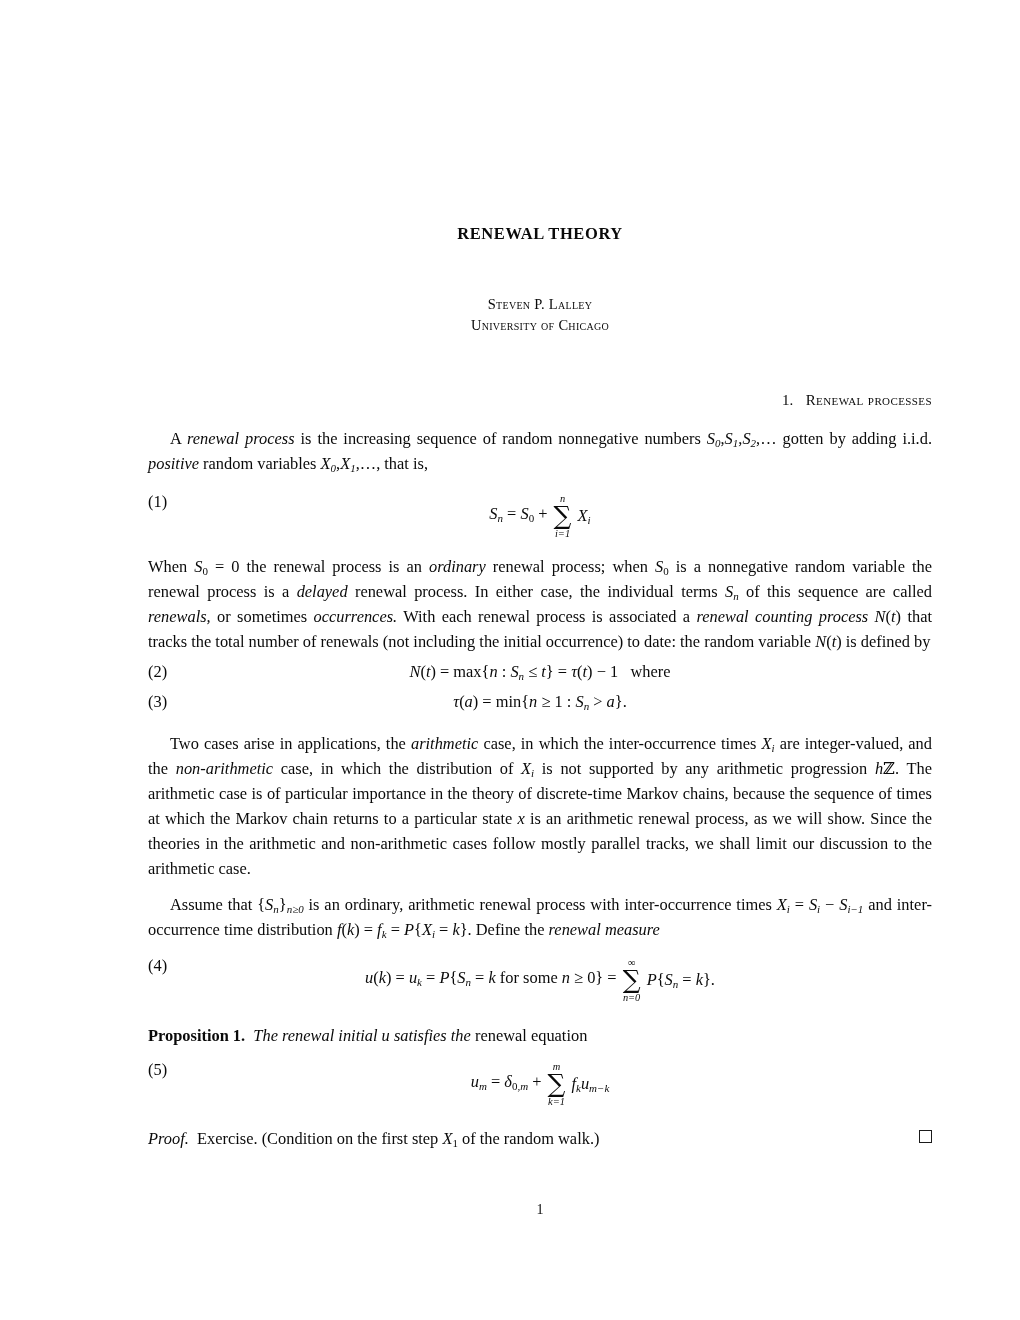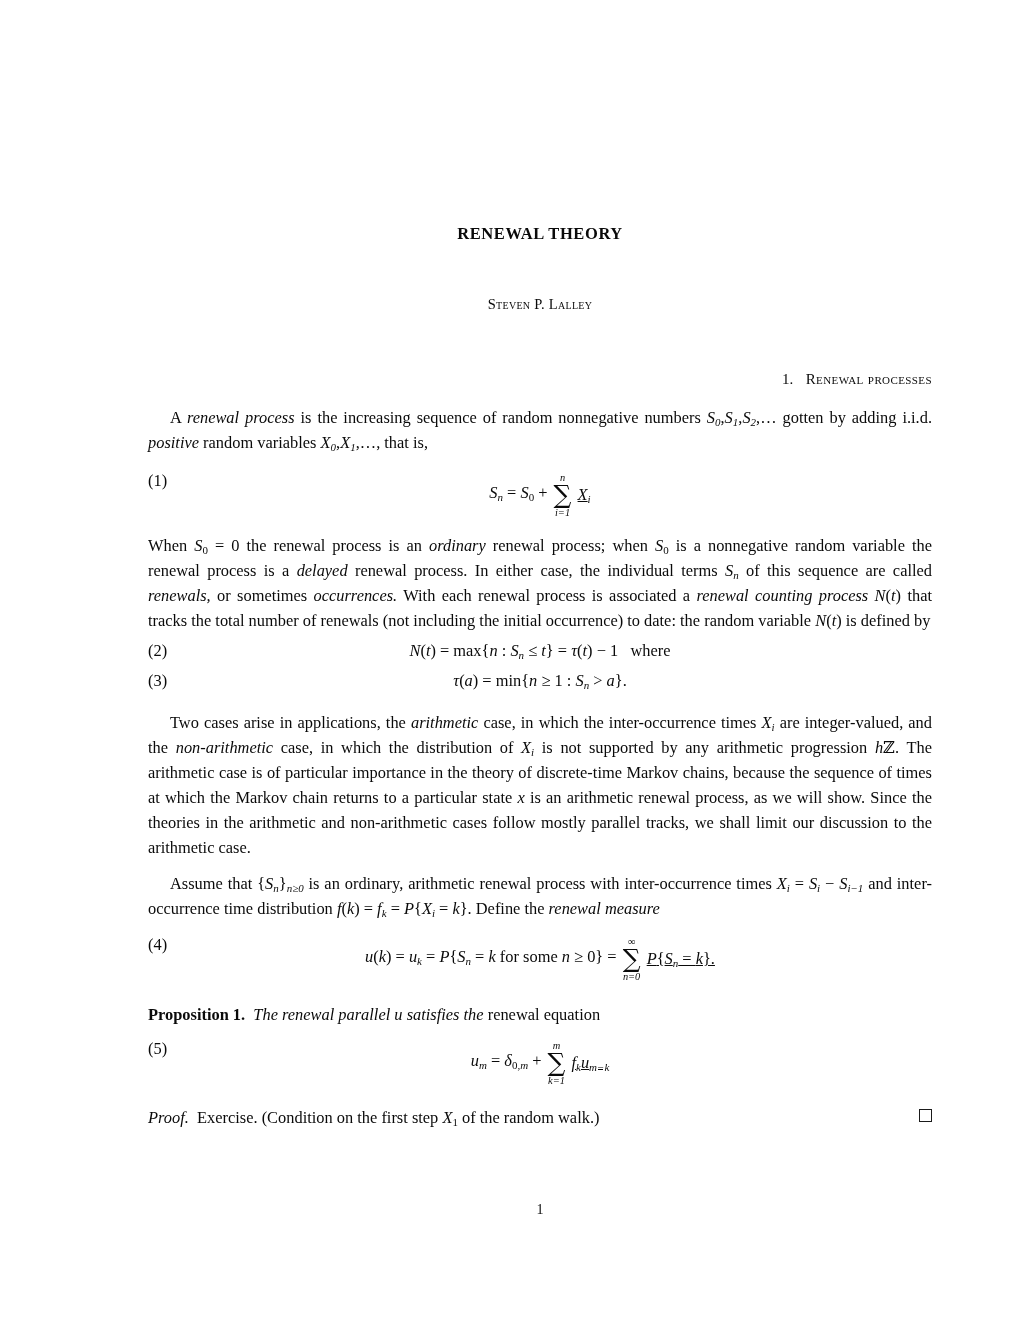--- a/index.html
+++ b/index.html
@@ -124,21 +124,20 @@
     font-size: 25px;
     font-style: normal;
     line-height: 0.95;
     font-family: "DejaVu Serif", serif;
   }
   .opbase {
     display: inline-block;
     vertical-align: middle;
     position: relative;
     top: 1px;
-    text-decoration: underline;
   }
 
   .prop { margin-top: 15px; font-size: 16.4px; line-height: 25px; }
   .prop b { font-weight: bold; }
 
   .proofline {
     margin-top: 14px;
     font-size: 16.4px;
     line-height: 25px;
     position: relative;
@@ -163,20 +162,21 @@
   }
   .nowrap { white-space: nowrap; }
 </style>
 </head>
 <body>
 
 <div class="page">
 
   <div class="doc-title">RENEWAL THEORY</div>
   <div class="author">Steven P. Lalley</div>
+  <div class="affil">University of Chicago</div>
 
   <div class="section-head sec1">
     <span class="secnum">1.</span>
     &nbsp;&nbsp;<span>Renewal processes</span>
   </div>
 
   <p class="body first"><span>A </span><i>renewal process</i><span> is the increasing sequence of random nonnegative numbers </span><span class="nowrap"><span class="mi">S</span><sub>0</sub>,<span class="mi">S</span><sub>1</sub>,<span class="mi">S</span><sub>2</sub>,…</span><span> gotten by adding i.i.d. </span><i>positive</i><span> random variables </span><span class="nowrap"><span class="mi">X</span><sub>0</sub>,<span class="mi">X</span><sub>1</sub>,…</span><span>, that is,</span></p>
 
   <div class="eqrow eq1">
     <span class="eqnum">(1)</span>
@@ -220,21 +220,21 @@
         <span class="lim up">∞</span>
         <span class="sym">∑</span>
         <span class="lim">n=0</span>
       </span>
       <span class="opbase"><span class="mi">P</span>{<span class="mi">S</span><sub>n</sub> = <span class="mi">k</span>}.</span>
     </div>
   </div>
 
   <div class="prop">
     <b>Proposition 1.</b>&nbsp;
-    <i>The renewal parallel u satisfies the</i>
+    <i>The renewal initial u satisfies the</i>
     <span>renewal equation</span>
   </div>
 
   <div class="eqrow eq5">
     <span class="eqnum">(5)</span>
     <div class="eqbody">
       <span class="mi">u</span><sub>m</sub> = <span class="mi">δ</span><sub class="up">0,<span class="mi">m</span></sub> +
       <span class="bigop">
         <span class="lim">m</span>
         <span class="sym">∑</span>

